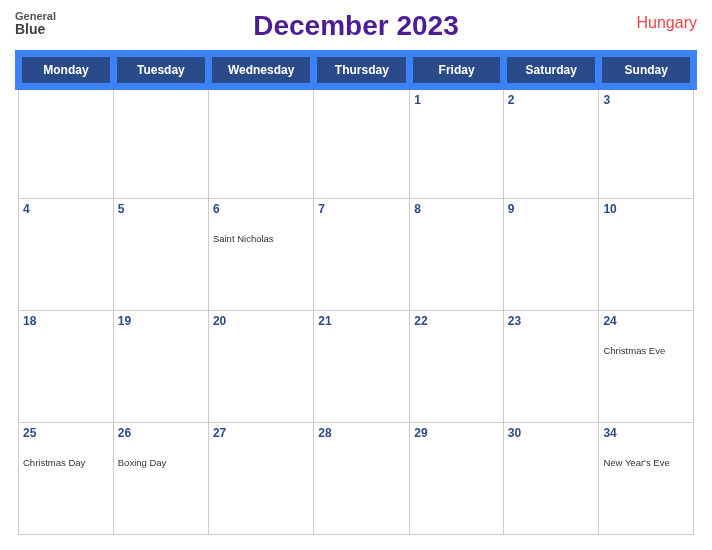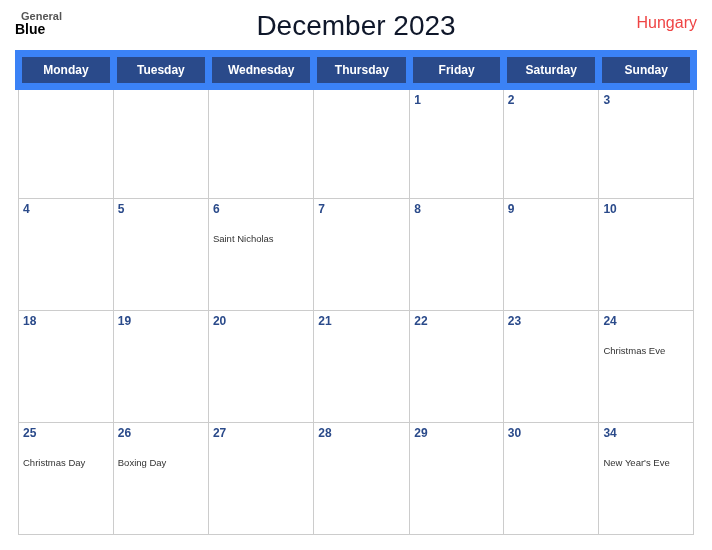--- a/index.html
+++ b/index.html
@@ -34,34 +34,33 @@
       display: flex;
       flex-direction: column;
       align-items: flex-start;
     }
 
     .logo-text-general {
       font-size: 11px;
       font-weight: bold;
       color: #555;
       line-height: 1.1;
-      margin-left: 6px;
     }
 
     .logo-text-blue {
       font-size: 14px;
       font-weight: bold;
-      color: #000000;
+      color: #404040;
       line-height: 1.1;
     }
 
     .title {
       font-size: 28px;
-      font-weight: normal;
-      color: #0f172a;
+      font-weight: bold;
+      color: #4c1d95;
       text-align: center;
     }
 
     .country {
       position: absolute;
       right: 0;
       top: 4px;
       font-size: 16px;
       color: #ef4444;
     }

